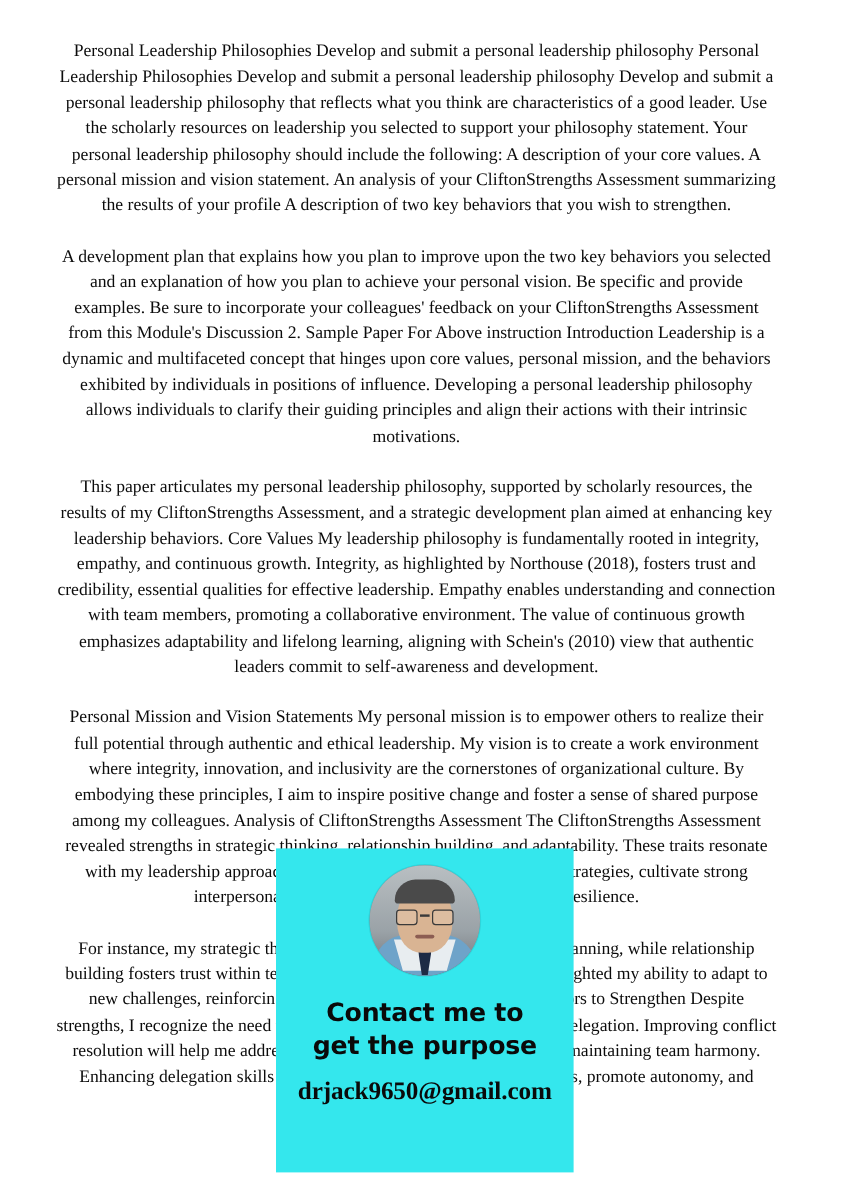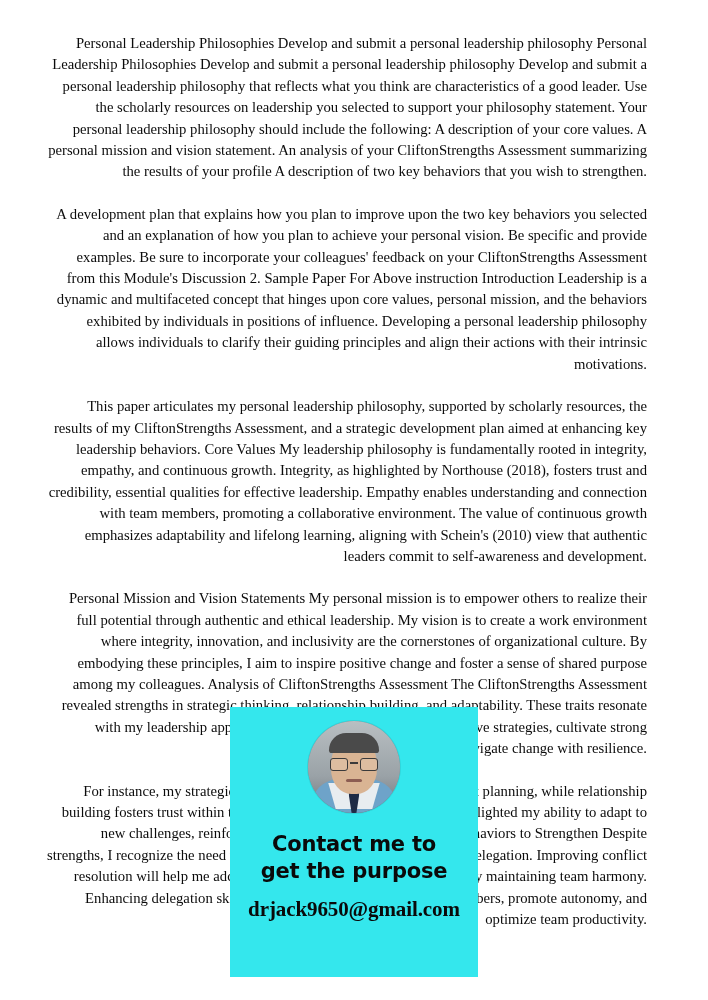--- a/index.html
+++ b/index.html
@@ -24,21 +24,21 @@
   .doc-body {
     position: absolute;
     left: 47px;
     top: 33px;
     width: 600px;
   }
   .para {
     font-size: 14.7px;
     line-height: 21.4px;
     color: #0b0b0b;
-    text-align: right;
+    text-align: center;
     margin: 0 0 21px 0;
     letter-spacing: 0.0px;
   }
   .para.short-last {
     margin-bottom: 21px;
   }
   
   .contact-card {
     position: absolute;
     left: 230px;

